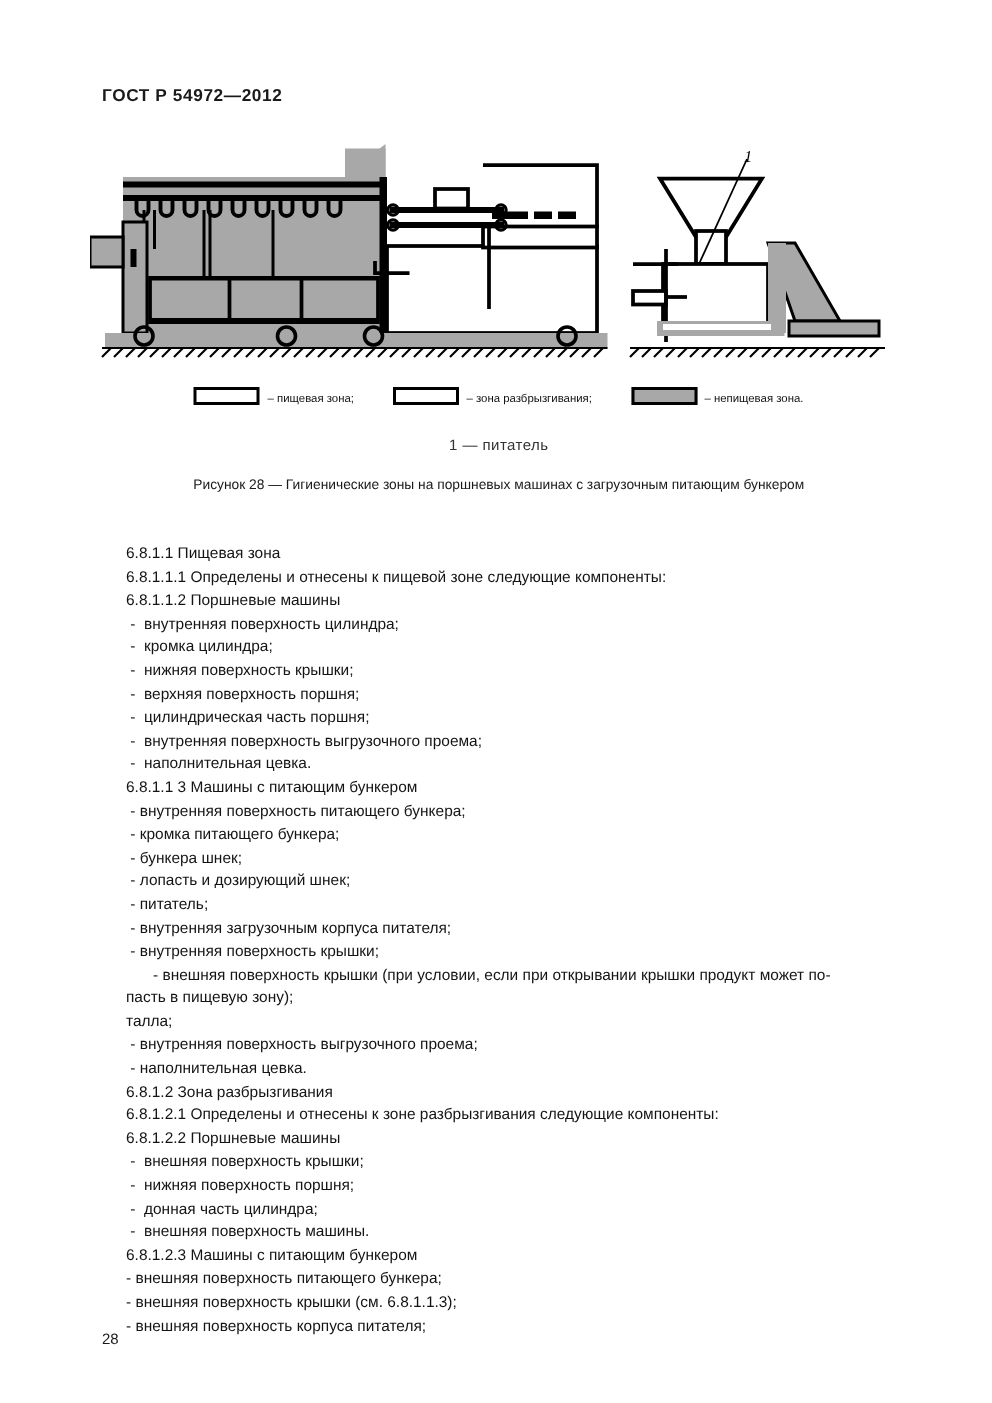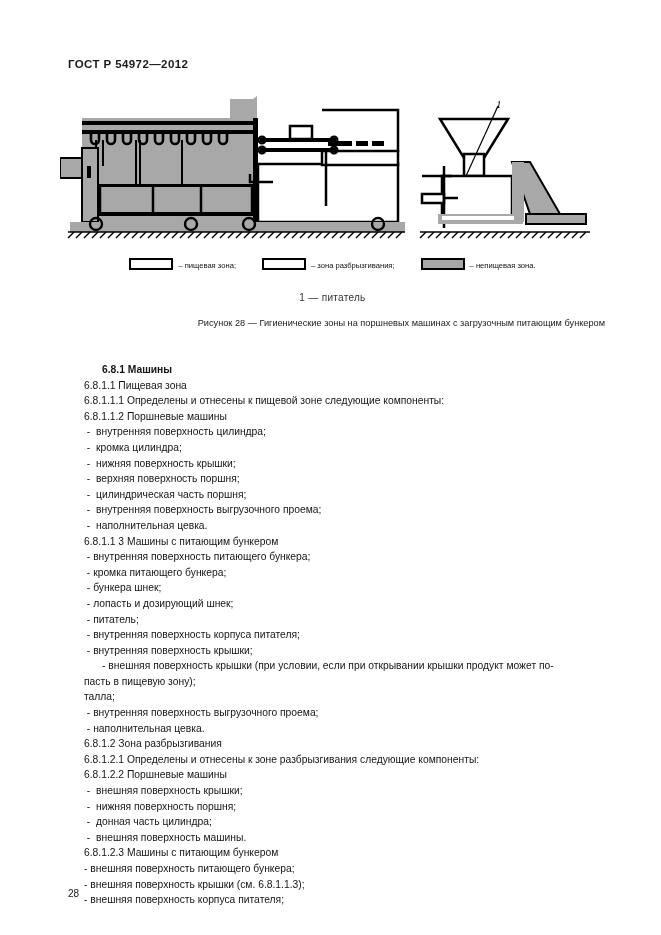--- a/index.html
+++ b/index.html
@@ -83,21 +83,21 @@
     color: #333;
     letter-spacing: 0.3px;
   }
 
   
   .fig-caption {
     position: absolute;
     left: 0;
     top: 222px;
     width: 545px;
-    text-align: right;
+    text-align: center;
     font-size: 9.2px;
     color: #1a1a1a;
   }
 
   
   .body {
     position: absolute;
     left: 84px;
     top: 362px;
     width: 495px;
@@ -335,38 +335,37 @@
         <span class="legend-label">– непищевая зона.</span>
       </div>
     </div>
 
     <div class="callout-note">1 — питатель</div>
 
     <div class="fig-caption">Рисунок 28 — Гигиенические зоны на поршневых машинах с загрузочным питающим бункером</div>
   </div>
 
   <div class="body" id="body-text">
-      <div class="h">6.8.1 Машины</div>
       <div class="p">6.8.1.1 Пищевая зона</div>
       <div class="p">6.8.1.1.1 Определены и отнесены к пищевой зоне следующие компоненты:</div>
       <div class="p">6.8.1.1.2 Поршневые машины</div>
       <div class="li"> -  внутренняя поверхность цилиндра;</div>
       <div class="li"> -  кромка цилиндра;</div>
       <div class="li"> -  нижняя поверхность крышки;</div>
       <div class="li"> -  верхняя поверхность поршня;</div>
       <div class="li"> -  цилиндрическая часть поршня;</div>
       <div class="li"> -  внутренняя поверхность выгрузочного проема;</div>
       <div class="li"> -  наполнительная цевка.</div>
       <div class="p">6.8.1.1 3 Машины с питающим бункером</div>
       <div class="li"> - внутренняя поверхность питающего бункера;</div>
       <div class="li"> - кромка питающего бункера;</div>
       <div class="li"> - бункера шнек;</div>
       <div class="li"> - лопасть и дозирующий шнек;</div>
       <div class="li"> - питатель;</div>
-      <div class="li"> - внутренняя поверхность корпуса питателя;</div>
+      <div class="li"> - внутренняя загрузочным корпуса питателя;</div>
       <div class="li"> - внутренняя поверхность крышки;</div>
       <div class="just">- внешняя поверхность крышки (при условии, если при открывании крышки продукт может по-</div>
       <div class="cont">пасть в пищевую зону);</div>
       <div class="cont">талла;</div>
       <div class="li"> - внутренняя поверхность выгрузочного проема;</div>
       <div class="li"> - наполнительная цевка.</div>
       <div class="p">6.8.1.2 Зона разбрызгивания</div>
       <div class="p">6.8.1.2.1 Определены и отнесены к зоне разбрызгивания следующие компоненты:</div>
       <div class="p">6.8.1.2.2 Поршневые машины</div>
       <div class="li"> -  внешняя поверхность крышки;</div>

